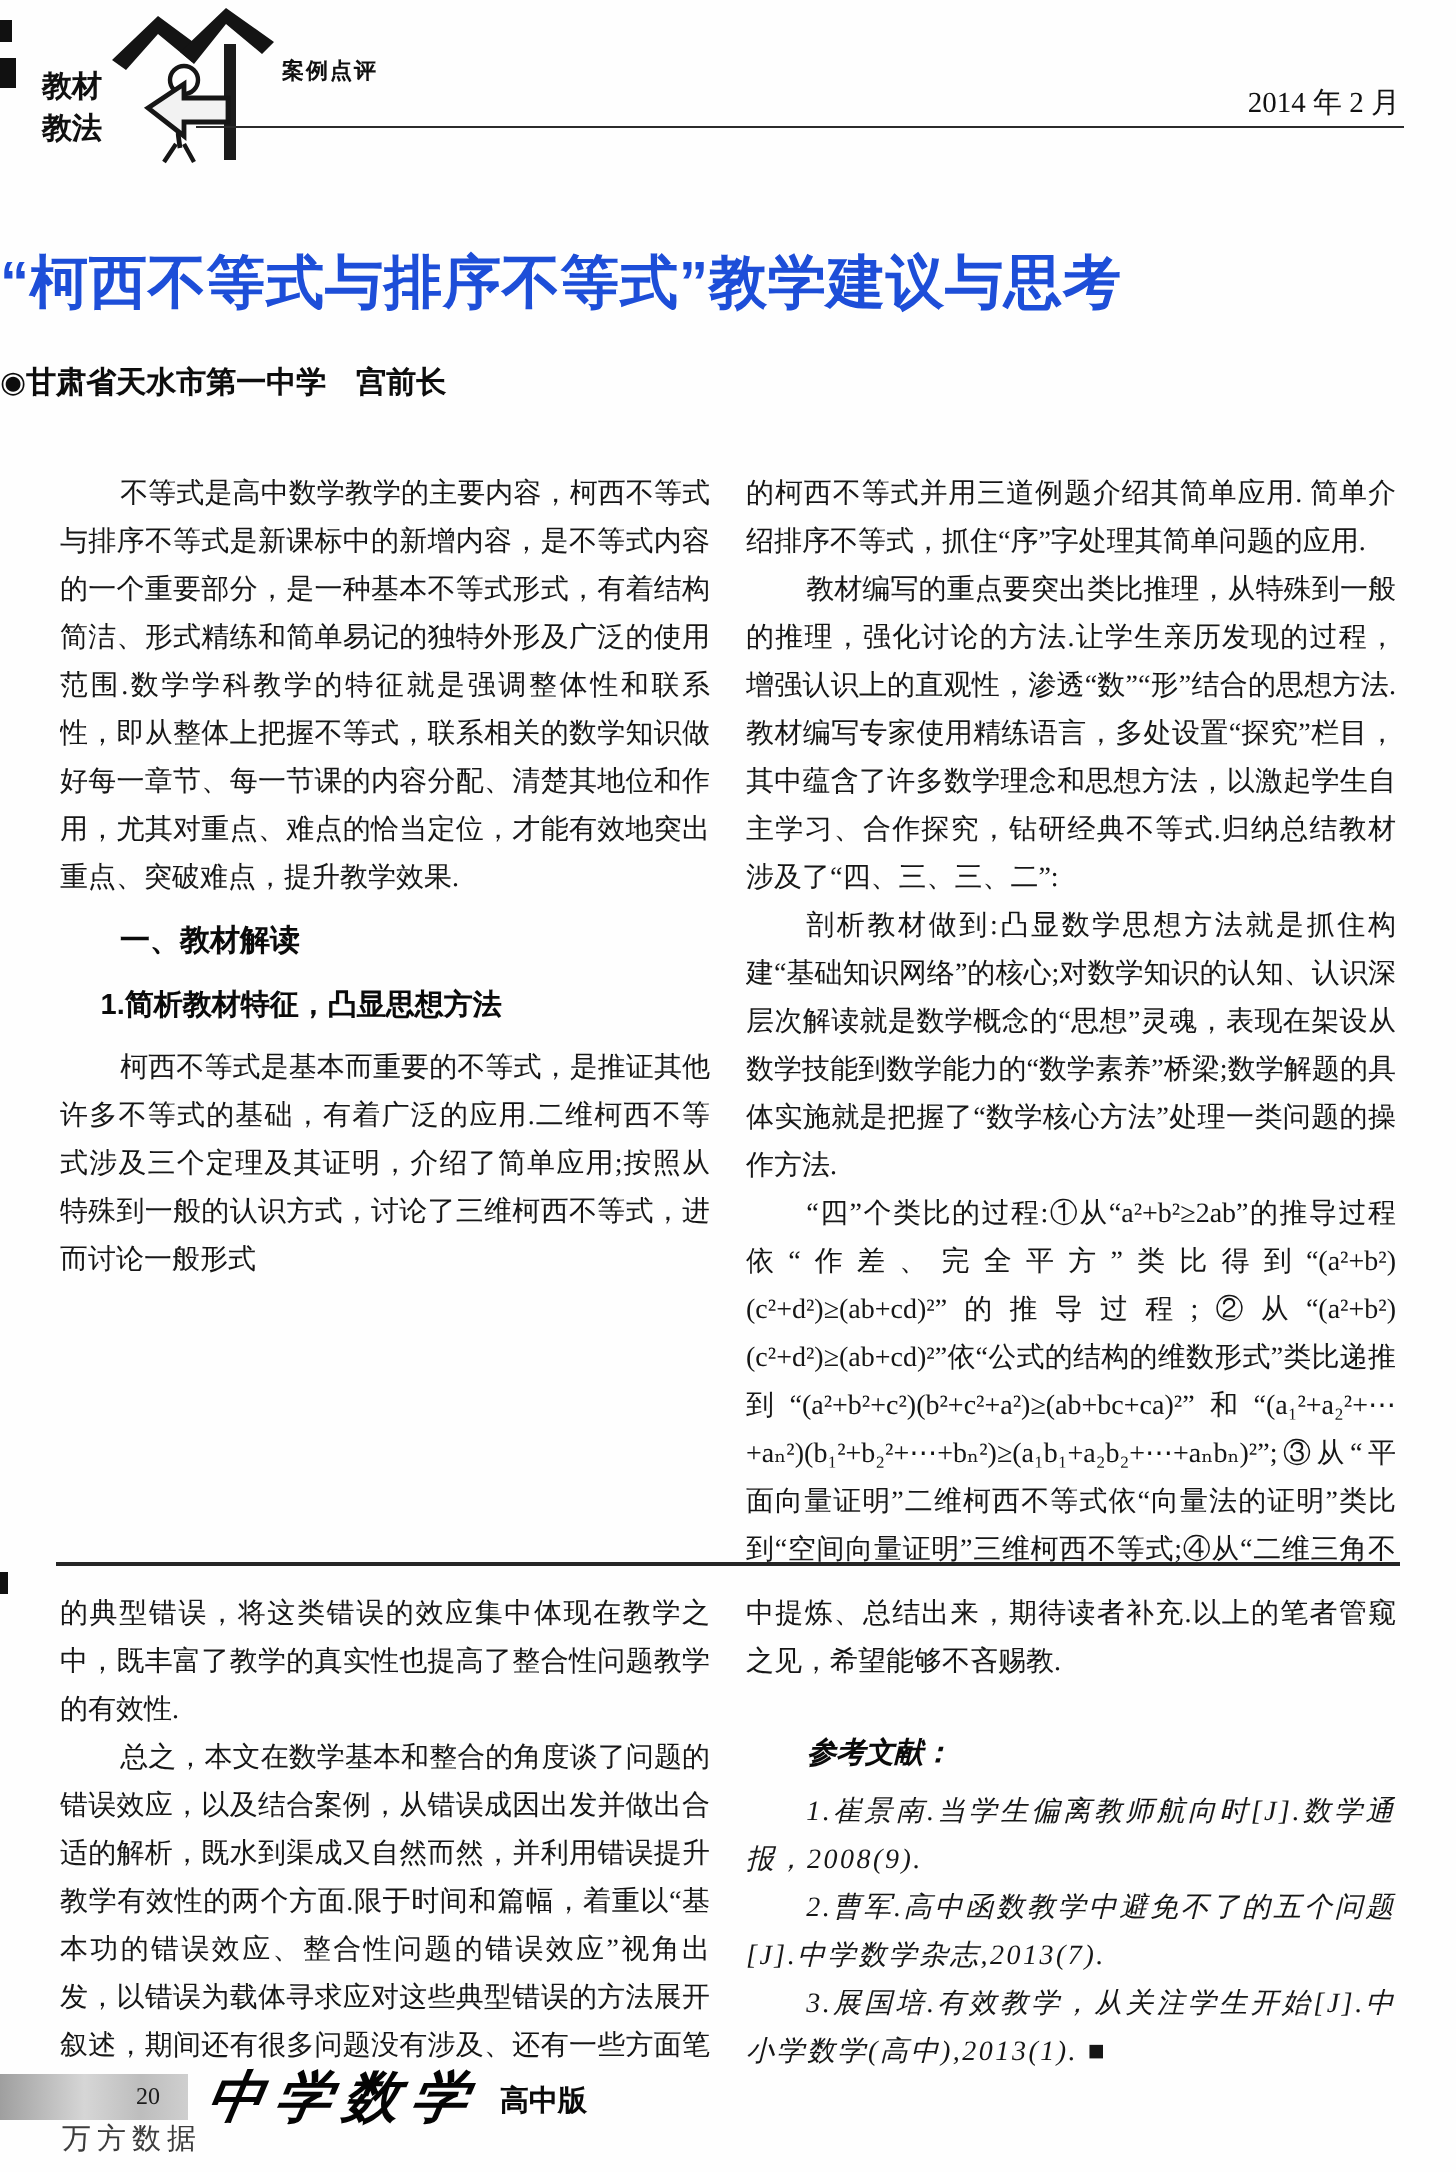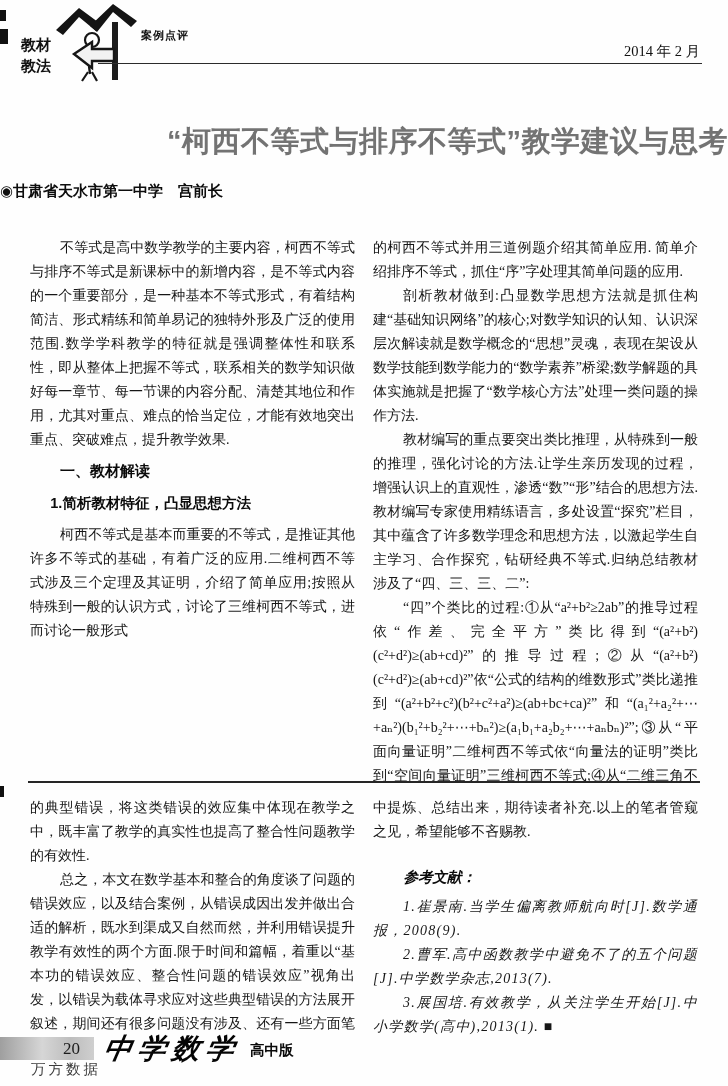--- a/index.html
+++ b/index.html
@@ -10,36 +10,36 @@
     color:#161616;
   }
   
   header{position:absolute;top:0;left:0;width:100%;height:92px;}
   .scan-mark{position:absolute;background:#111;}
   .m1{left:0;top:10px;width:6px;height:11px;}
   .m2{left:0;top:29px;width:8px;height:15px;}
   .m3{left:0;top:786px;width:4px;height:11px;}
   .logo-text{
     position:absolute;left:21px;top:34px;
-    font-family:Liberation Sans, sans-serif;
+    font-family:Liberation Mono, monospace;
     font-weight:bold;font-size:15px;line-height:21px;color:#101010;
   }
   .mascot{position:absolute;left:52px;top:2px;}
   .col-label{
     position:absolute;left:141px;top:28px;
     font-family:"Liberation Sans","DejaVu Sans",sans-serif;
     font-weight:bold;font-size:11px;color:#101010;letter-spacing:1px;
   }
   .header-rule{position:absolute;left:98px;top:63px;width:604px;border-top:1.6px solid #2b2b2b;}
   .date{position:absolute;right:28px;top:42px;font-size:14.5px;color:#111;}
   
   .title{
     position:absolute;top:122px;left:0;width:100%;margin:0;
-    text-align:right;font-family:"Liberation Sans","DejaVu Sans",sans-serif;
-    font-size:29px;font-weight:900;letter-spacing:.5px;color:#737373;
+    text-align:left;font-family:"Liberation Sans","DejaVu Sans",sans-serif;
+    font-size:29px;font-weight:900;letter-spacing:.5px;color:#1d4ed8;
   }
   .byline{
     position:absolute;top:182px;left:0;width:100%;
     text-align:left;font-family:"Liberation Sans","DejaVu Sans",sans-serif;
     font-size:15px;font-weight:bold;color:#0d0d0d;
   }
   
   .cols{position:absolute;left:30px;width:668px;display:flex;gap:18px;}
   .top-cols{top:236px;height:546px;}
   .bottom-cols{top:796px;height:240px;}
@@ -61,21 +61,21 @@
     font-size:14.5px;font-weight:bold;font-style:italic;color:#0b0b0b;
   }
   .ref{font-style:italic;letter-spacing:.09em;}
   
   footer{position:absolute;left:0;top:1032px;width:100%;height:34px;}
   .pnum-bar{
     position:absolute;left:0;top:5px;width:94px;height:23px;
     background:linear-gradient(90deg,#9f9f9f,#d6d6d6 45%,#bdbdbd 75%,#cfcfcf);
     display:flex;align-items:center;justify-content:flex-end;padding-right:14px;box-sizing:border-box;
   }
-  .pnum-bar span{font-size:17px;color:#1c1c1c;}
+  .pnum-bar span{font-size:12px;color:#1c1c1c;}
   .journal{
     position:absolute;left:104px;top:-2px;
     font-style:italic;font-weight:900;font-size:28px;letter-spacing:6px;
     transform:skewX(-10deg);color:#050505;
   }
   .edition{
     position:absolute;left:250px;top:9px;
     font-family:"Liberation Sans","DejaVu Sans",sans-serif;
     font-size:14.5px;font-weight:bold;color:#0a0a0a;
   }
@@ -115,22 +115,22 @@
 
   <main class="cols top-cols">
     <div class="col">
       <p class="indent">不等式是高中数学教学的主要内容，柯西不等式与排序不等式是新课标中的新增内容，是不等式内容的一个重要部分，是一种基本不等式形式，有着结构简洁、形式精练和简单易记的独特外形及广泛的使用范围.数学学科教学的特征就是强调整体性和联系性，即从整体上把握不等式，联系相关的数学知识做好每一章节、每一节课的内容分配、清楚其地位和作用，尤其对重点、难点的恰当定位，才能有效地突出重点、突破难点，提升教学效果.</p>
       <h2 class="h-sec">一、教材解读</h2>
       <h3 class="h-sub">1.简析教材特征，凸显思想方法</h3>
       <p class="indent">柯西不等式是基本而重要的不等式，是推证其他许多不等式的基础，有着广泛的应用.二维柯西不等式涉及三个定理及其证明，介绍了简单应用;按照从特殊到一般的认识方式，讨论了三维柯西不等式，进而讨论一般形式</p>
     </div>
     <div class="col">
       <p>的柯西不等式并用三道例题介绍其简单应用. 简单介绍排序不等式，抓住“序”字处理其简单问题的应用.</p>
+      <p class="indent">教材编写的重点要突出类比推理，从特殊到一般的推理，强化讨论的方法.让学生亲历发现的过程，增强认识上的直观性，渗透“数”“形”结合的思想方法.教材编写专家使用精练语言，多处设置“探究”栏目，其中蕴含了许多数学理念和思想方法，以激起学生自主学习、合作探究，钻研经典不等式.归纳总结教材涉及了“四、三、三、二”:</p>
       <p class="indent">剖析教材做到:凸显数学思想方法就是抓住构建“基础知识网络”的核心;对数学知识的认知、认识深层次解读就是数学概念的“思想”灵魂，表现在架设从数学技能到数学能力的“数学素养”桥梁;数学解题的具体实施就是把握了“数学核心方法”处理一类问题的操作方法.</p>
-      <p class="indent">教材编写的重点要突出类比推理，从特殊到一般的推理，强化讨论的方法.让学生亲历发现的过程，增强认识上的直观性，渗透“数”“形”结合的思想方法.教材编写专家使用精练语言，多处设置“探究”栏目，其中蕴含了许多数学理念和思想方法，以激起学生自主学习、合作探究，钻研经典不等式.归纳总结教材涉及了“四、三、三、二”:</p>
       <p class="indent">“四”个类比的过程:①从“a²+b²≥2ab”的推导过程依“作差、完全平方”类比得到“(a²+b²)(c²+d²)≥(ab+cd)²”的推导过程;②从“(a²+b²)(c²+d²)≥(ab+cd)²”依“公式的结构的维数形式”类比递推到“(a²+b²+c²)(b²+c²+a²)≥(ab+bc+ca)²”和“(a₁²+a₂²+⋯+aₙ²)(b₁²+b₂²+⋯+bₙ²)≥(a₁b₁+a₂b₂+⋯+aₙbₙ)²”;③从“平面向量证明”二维柯西不等式依“向量法的证明”类比到“空间向量证明”三维柯西不等式;④从“二维三角不等式”依“公式结构的维数形式”类比到“三维三角不等式”和“n维三角不等式”.</p>
     </div>
   </main>
 
   <div class="mid-rule"></div>
   <div class="scan-mark m3"></div>
 
   <section class="cols bottom-cols">
     <div class="col">
       <p>的典型错误，将这类错误的效应集中体现在教学之中，既丰富了教学的真实性也提高了整合性问题教学的有效性.</p>

